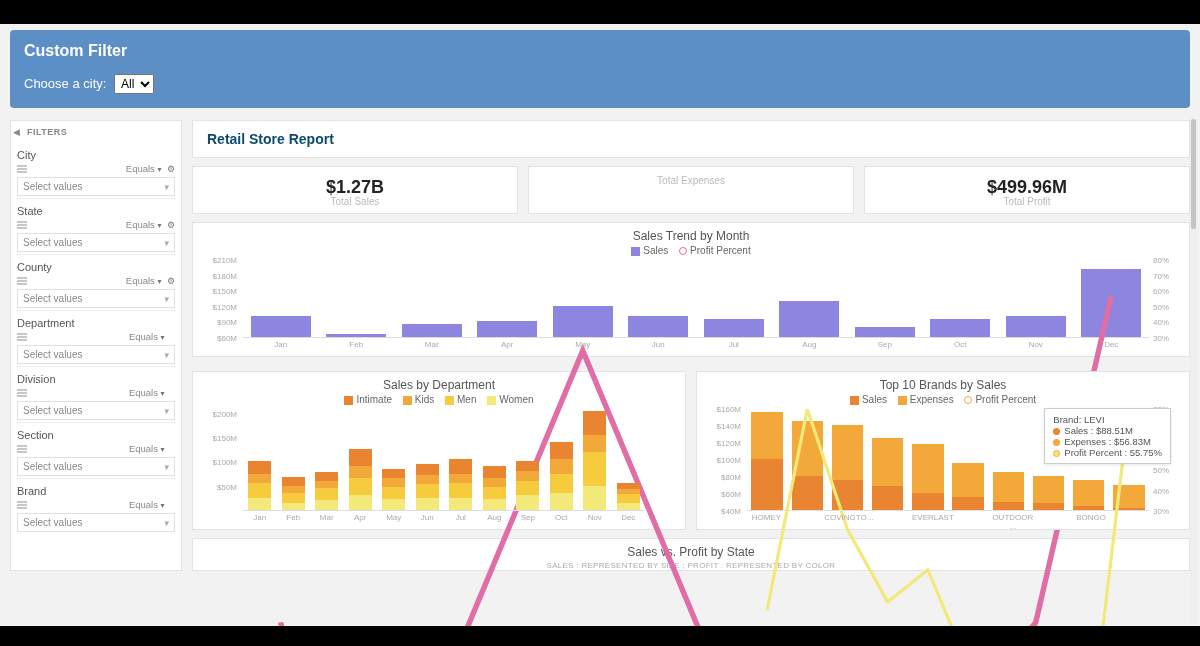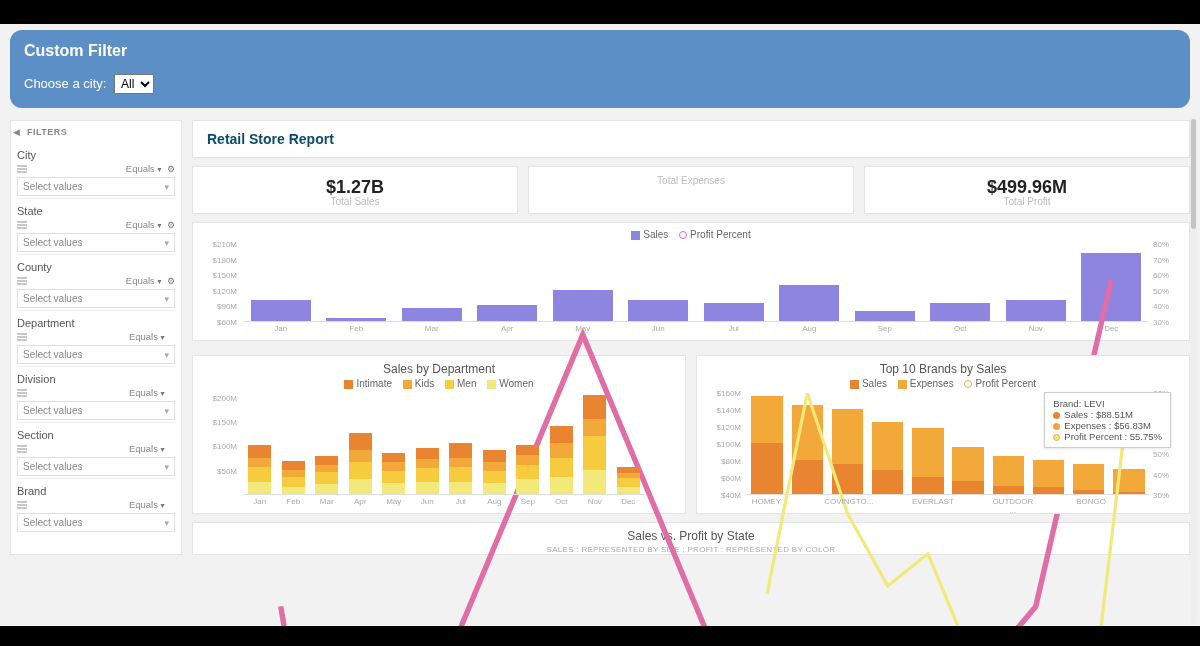--- a/index.html
+++ b/index.html
@@ -1,21 +1,21 @@
 <!DOCTYPE html>
 <html><head>
 <meta charset="utf-8">
 <style>
 * { box-sizing: border-box; margin: 0; padding: 0; }
 body { font-family: Arial, sans-serif; background: #000; font-size: 12px; color: #555; }
 .frame { background: #f2f2f2; width: 1200px; height: 646px; overflow: hidden; position: relative; }
 .letterbox-top { height: 24px; background: #000; }
 .letterbox-bottom { height: 20px; background: #000; position: absolute; bottom: 0; left: 0; right: 0; }
 
-.header-bar { background: #5b8fc6; border-radius: 12px; margin: 6px 10px 12px; padding: 12px 14px 14px; color: #fff; }
+.header-bar { background: #5b8fc6; border-radius: 4px; margin: 6px 10px 12px; padding: 12px 14px 14px; color: #fff; }
 .header-bar h2 { font-size: 16px; font-weight: bold; margin-bottom: 14px; }
 .city-row { font-size: 13px; }
 .city-row select { margin-left: 4px; font-size: 12px; height: 20px; padding: 0 2px; }
 
 .layout { display: flex; gap: 10px; padding: 0 10px; }
 .filters { width: 172px; background: #fff; border: 1px solid #e3e3e3; padding: 6px 6px; font-size: 10.5px; position: relative; }
 .filters .caret-left { position: absolute; left: 2px; top: 6px; font-size: 9px; color: #888; cursor: pointer; }
 .filters h4 { font-size: 9px; color: #888; letter-spacing: .5px; margin-bottom: 6px; padding-left: 10px; }
 .fblk { border-top: 1px solid #eee; padding: 6px 0 2px; }
 .fblk:first-of-type { border-top: none; }
@@ -214,20 +214,21 @@
         <div class="card kpi">
           <div class="sub">Total Expenses</div>
         </div>
         <div class="card kpi">
           <div class="big">$499.96M</div>
           <div class="sub">Total Profit</div>
         </div>
       </div>
 
       <div class="card chart-card">
+        <div class="chart-title">Sales Trend by Month</div>
         <div class="legend">
           <span class="lg-box" style="background:#8d85e0"></span><span>Sales</span>
           <span class="lg-circ" style="border-color:#e06da6"></span><span>Profit Percent</span>
         </div>
         <div class="plot" style="height:92px" id="plot-trend">
             <div class="yaxis">
               <div class="ytick" style="bottom:0%">$60M</div>
               <div class="ytick" style="bottom:20%">$90M</div>
               <div class="ytick" style="bottom:40%">$120M</div>
               <div class="ytick" style="bottom:60%">$150M</div>

